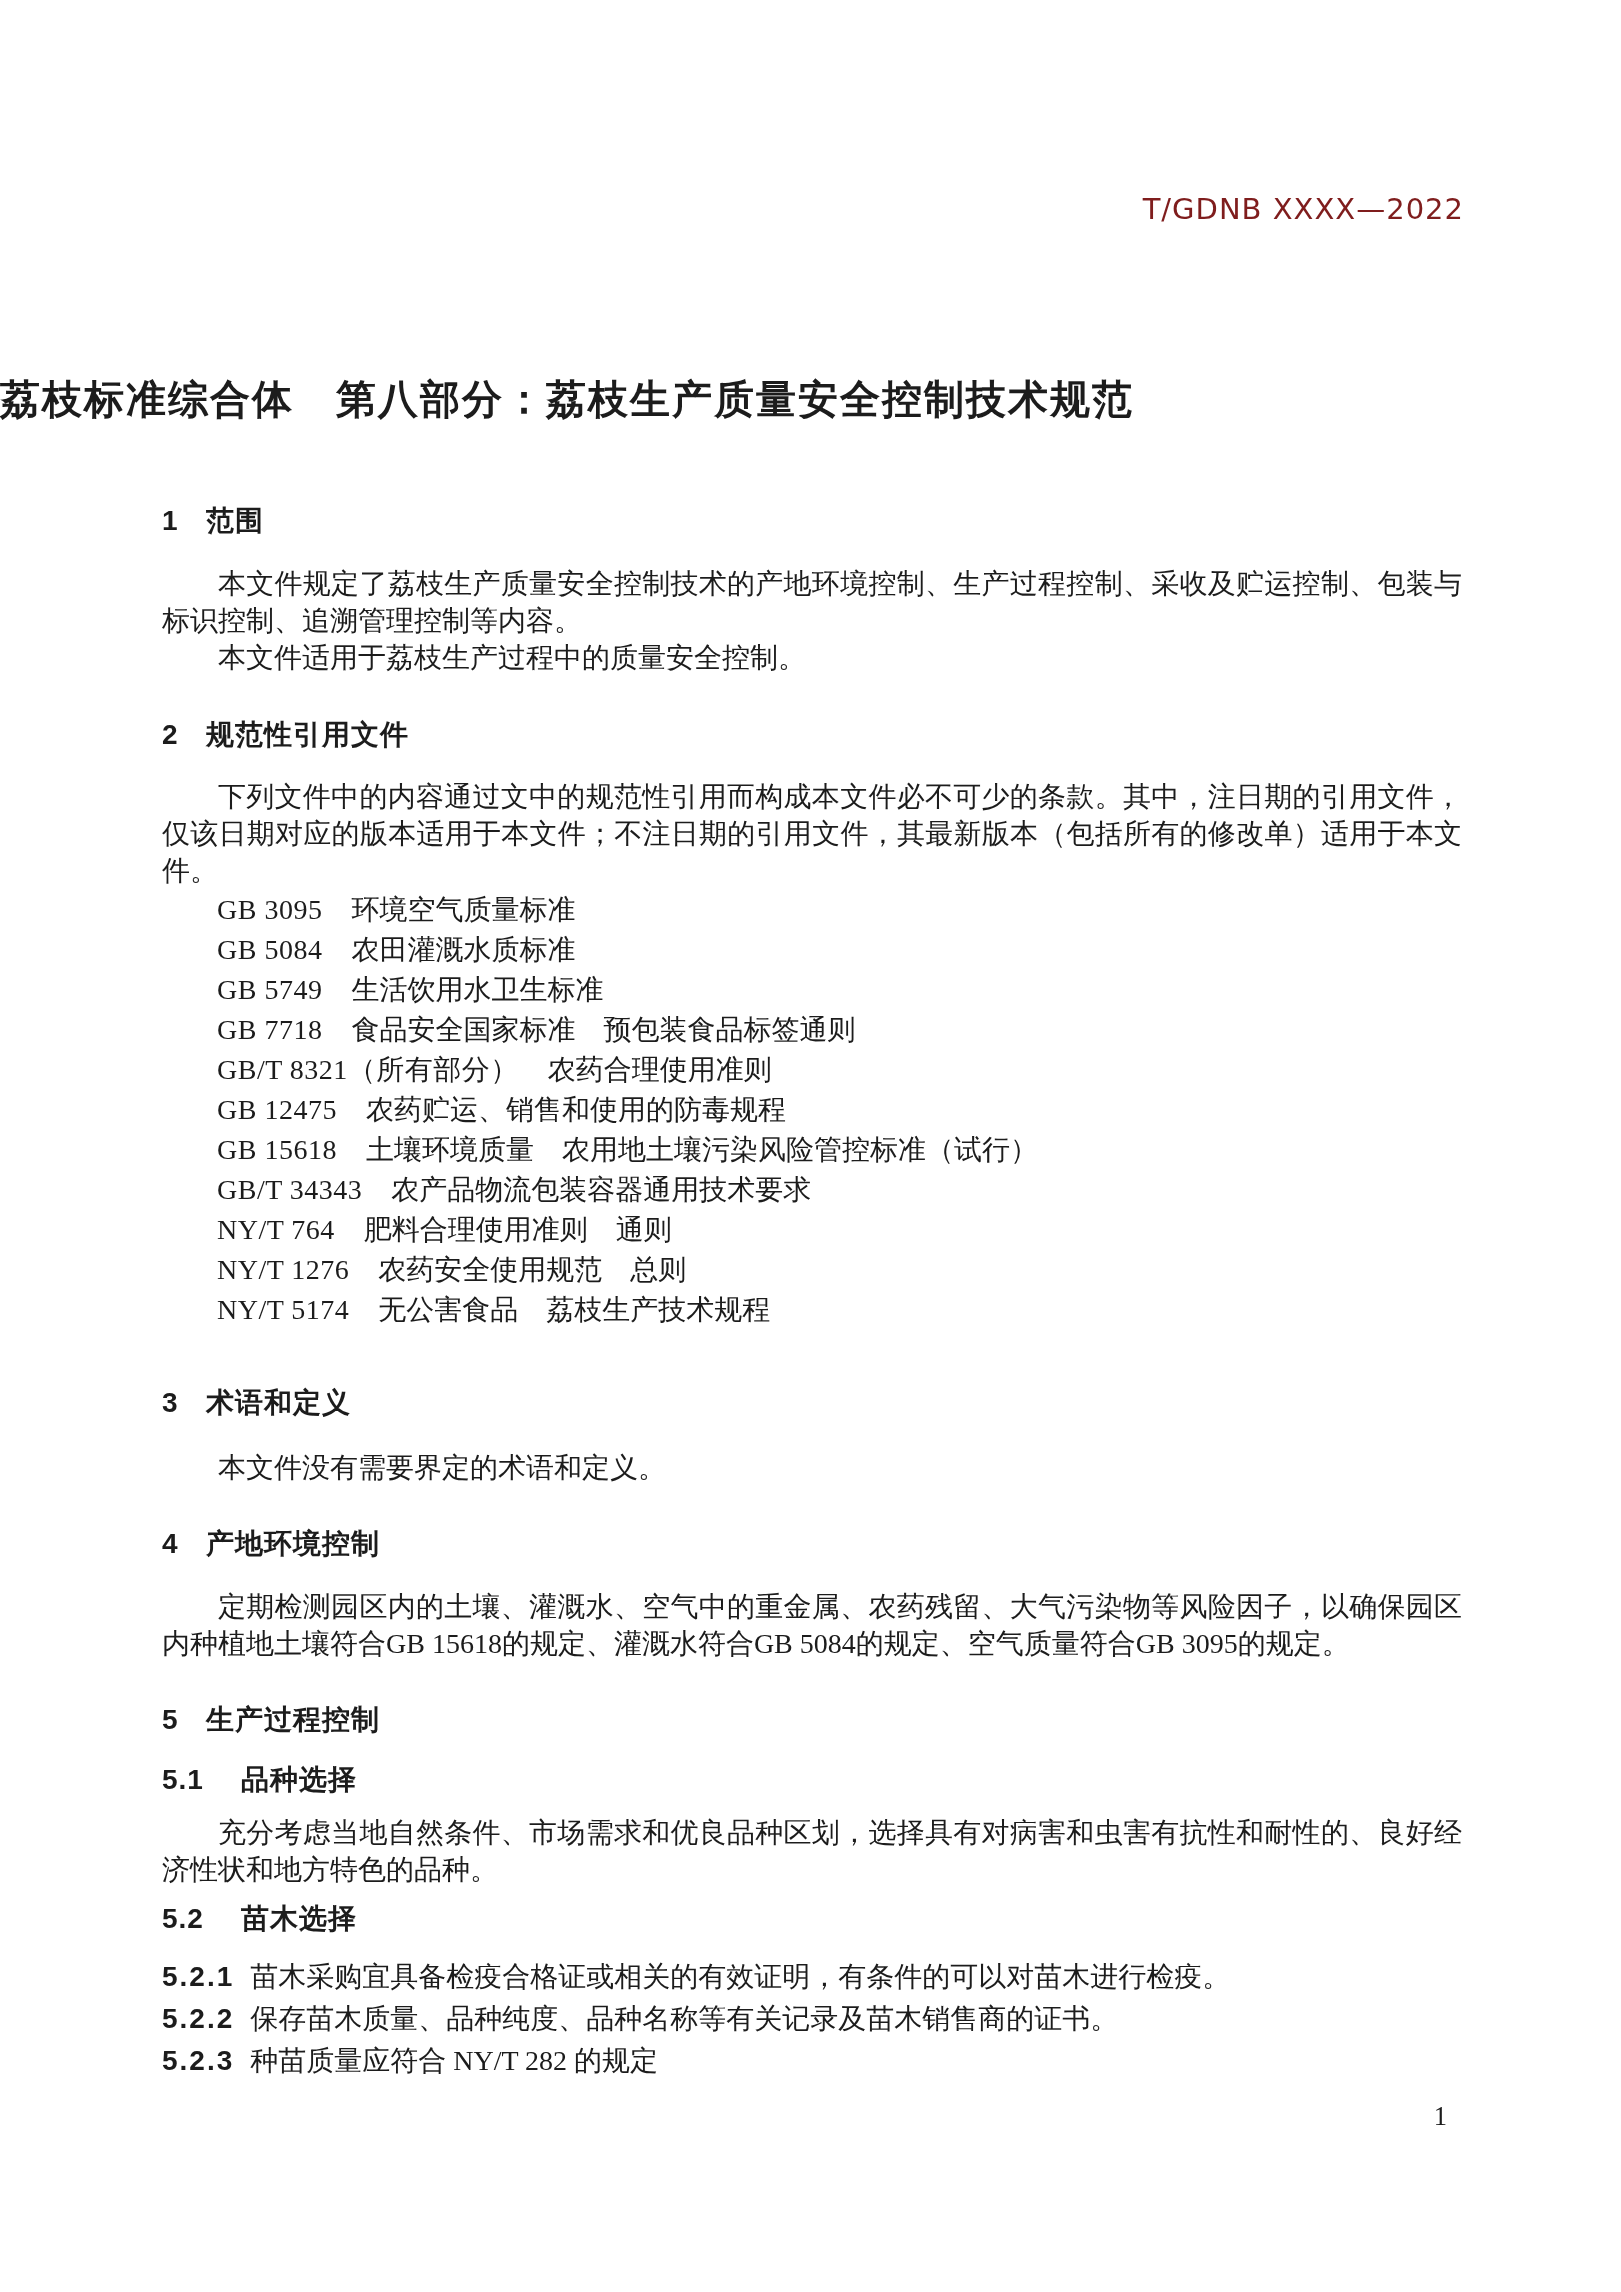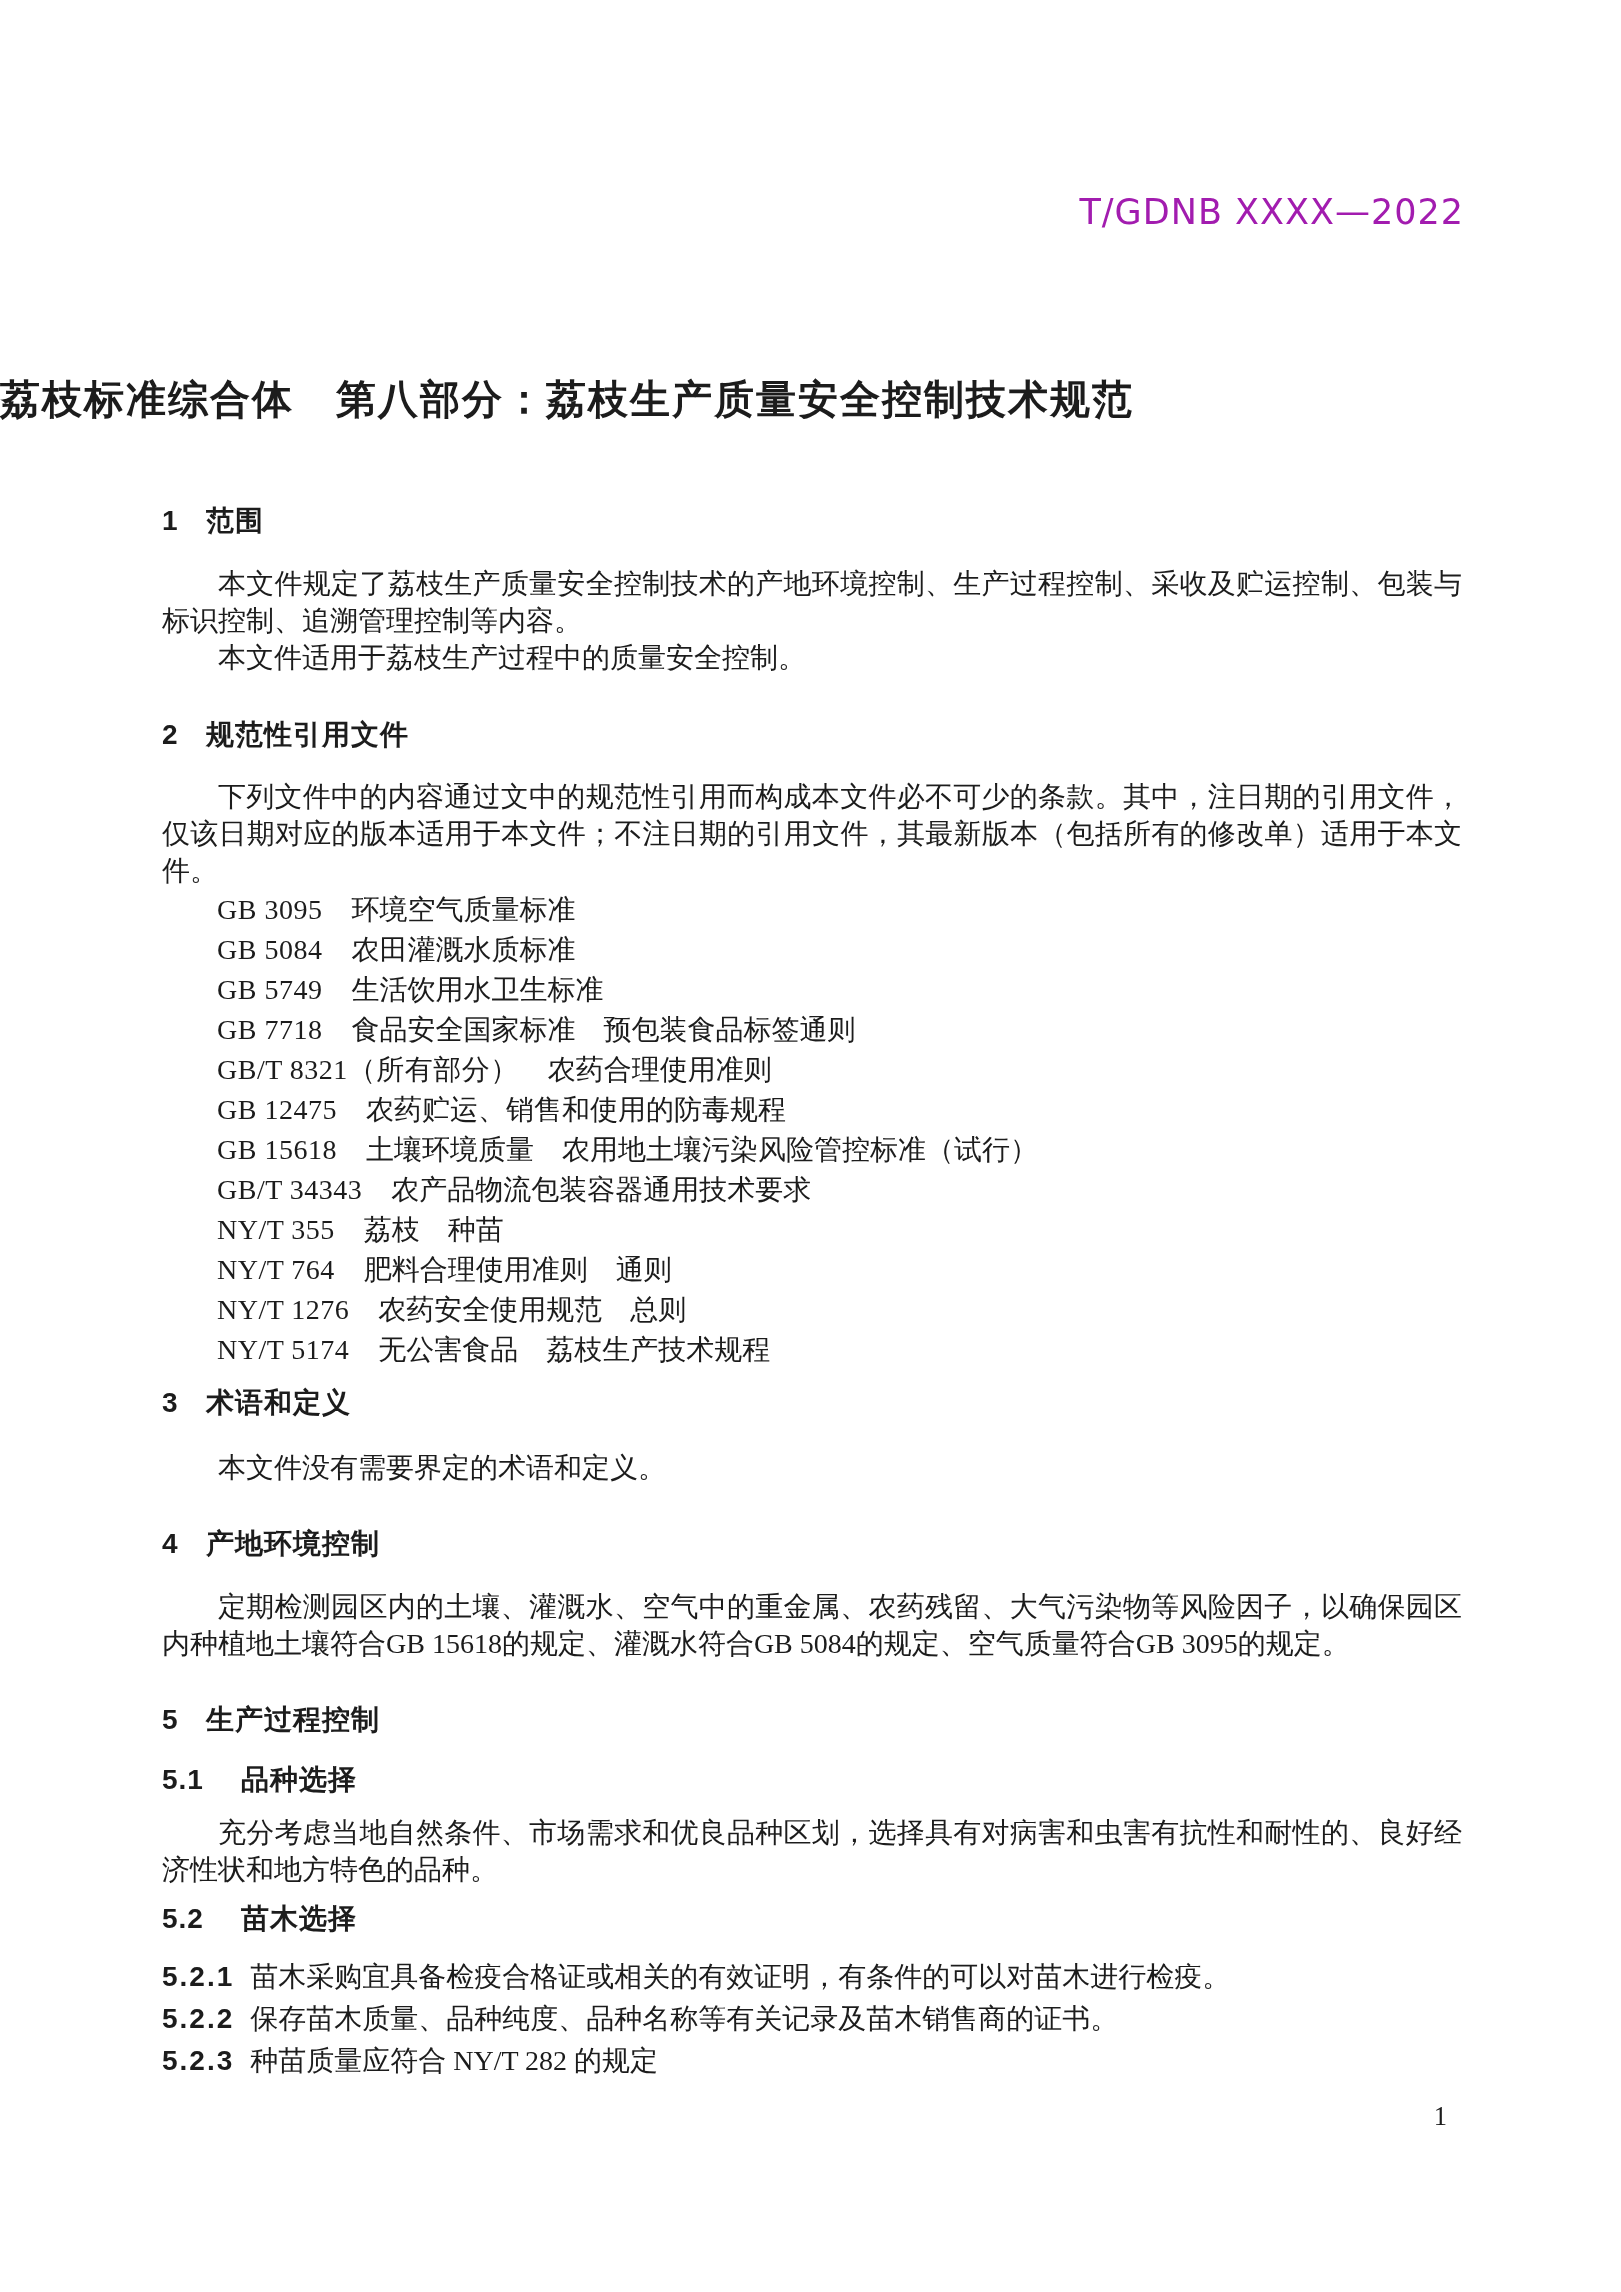--- a/index.html
+++ b/index.html
@@ -9,21 +9,21 @@
     margin:0 auto;
     background:#ffffff;
     color:#1c1c1c;
     font-family:"Liberation Serif","DejaVu Serif",serif;
     overflow:hidden;
   }
   .abs { position:absolute; left:162px; width:1300px; }
   .doc-code {
     position:absolute; top:192px; right:157px;
     font-family:"DejaVu Sans","Liberation Sans",sans-serif;
-    font-size:35px; letter-spacing:1px; color:#a21caf;
+    font-size:29px; letter-spacing:1px; color:#7f1d1d;
   }
   .doc-title {
     position:absolute; top:372px; left:0; width:100%;
     font-family:"Liberation Sans","DejaVu Sans",sans-serif;
     font-weight:bold; font-size:40px; letter-spacing:2px;
     margin:0;
   }
   .sec-heading {
     display:flex; align-items:baseline; gap:27.4px;
     font-family:"Liberation Sans","DejaVu Sans",sans-serif;
@@ -103,24 +103,20 @@
       </div>
       <div class="ref-item">
         <span class="ref-code">GB 15618</span>
         <span class="ref-name">土壤环境质量　农用地土壤污染风险管控标准（试行）</span>
       </div>
       <div class="ref-item">
         <span class="ref-code">GB/T 34343</span>
         <span class="ref-name">农产品物流包装容器通用技术要求</span>
       </div>
       <div class="ref-item">
-        <span class="ref-code">NY/T 355</span>
-        <span class="ref-name">荔枝　种苗</span>
-      </div>
-      <div class="ref-item">
         <span class="ref-code">NY/T 764</span>
         <span class="ref-name">肥料合理使用准则　通则</span>
       </div>
       <div class="ref-item">
         <span class="ref-code">NY/T 1276</span>
         <span class="ref-name">农药安全使用规范　总则</span>
       </div>
       <div class="ref-item">
         <span class="ref-code">NY/T 5174</span>
         <span class="ref-name">无公害食品　荔枝生产技术规程</span>

